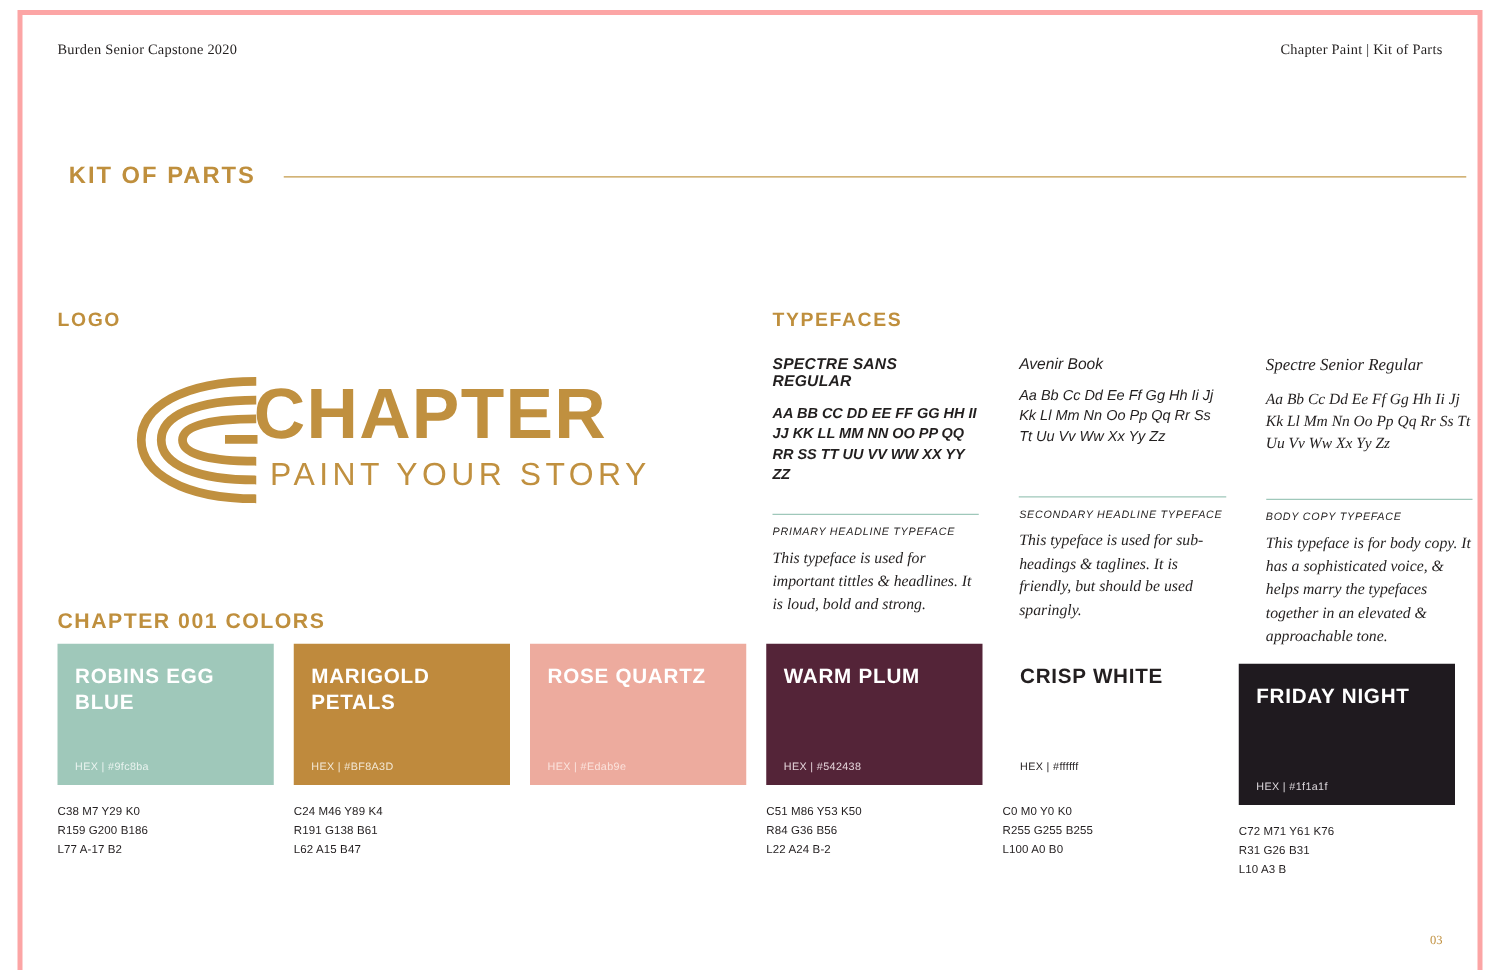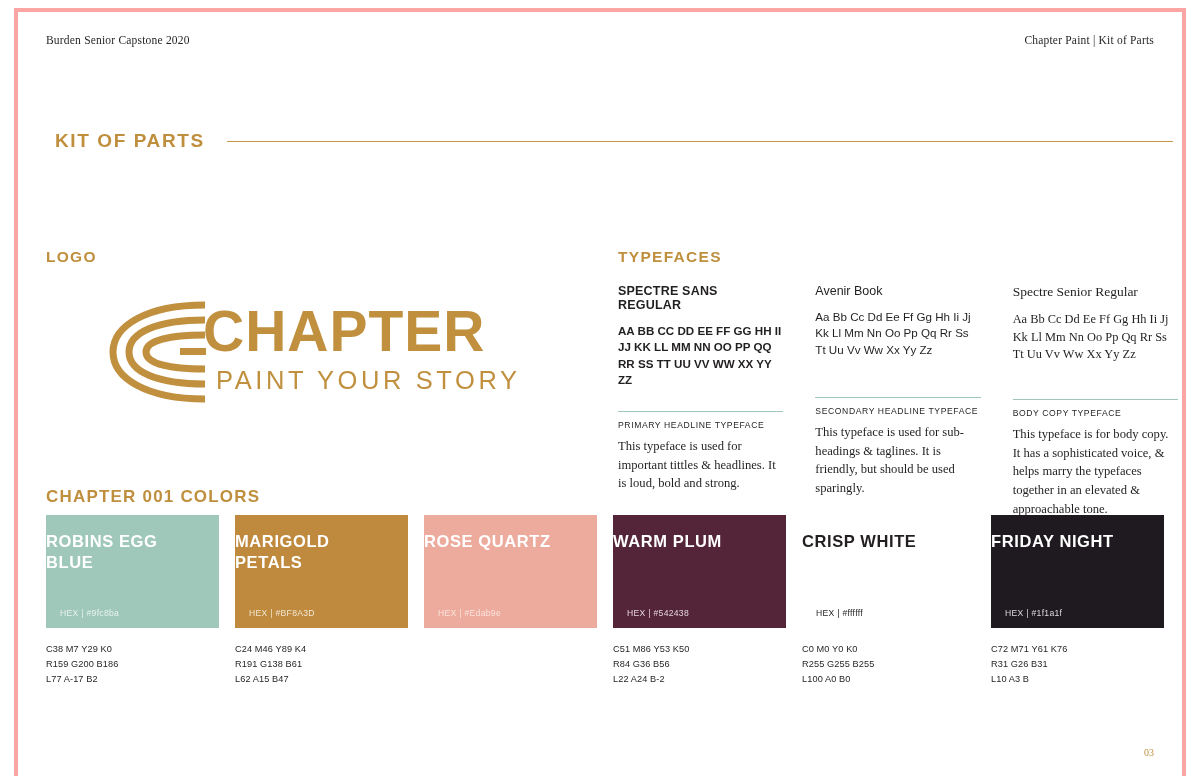--- a/index.html
+++ b/index.html
@@ -92,20 +92,21 @@
     font-family: "Liberation Sans", sans-serif;
   }
 
   
   .type-cols {
     position: absolute;
     left: 600px; top: 272px;
     width: 560px;
     display: flex;
     gap: 32px;
+    font-style: italic;
   }
   .type-col { width: 170px; }
   .tc-name { font-size: 12.5px; color: #221f1f; margin-bottom: 11px; }
   .tc-name.sans-bold { font-weight: bold; letter-spacing: .2px; }
   .tc-name.serif { font-family: "Liberation Serif", serif; font-size: 13.5px; }
   .tc-alpha {
     font-size: 11.6px;
     line-height: 1.42;
     color: #221f1f;
     min-height: 78px;
@@ -134,21 +135,21 @@
     position: absolute;
     left: 28px; top: 503px;
     width: 1118px;
     display: flex;
     gap: 16px;
   }
   .swatch-col { width: 174px; }
   .swatch {
     height: 113px;
     position: relative;
-    padding: 16px 14px 0 0;
+    padding: 16px 14px 0 14px;
   }
   .sw-name {
     font-size: 16.5px;
     font-weight: bold;
     letter-spacing: .6px;
     line-height: 1.28;
   }
   .sw-hex {
     position: absolute;
     left: 14px; bottom: 10px;
@@ -264,21 +265,21 @@
     <div class="swatch-col">
       <div class="swatch" id="sw4" style="background: rgb(255, 255, 255);">
         <div class="sw-name" style="color: rgb(35, 31, 32);">CRISP WHITE</div>
         <div class="sw-hex" style="color: rgb(35, 31, 32);">HEX | #ffffff</div>
       </div>
       <div class="sw-values" style="white-space: pre-line;">C0 M0 Y0 K0
 R255 G255 B255
 L100 A0 B0</div>
     </div>
     <div class="swatch-col">
-      <div class="swatch" id="sw5" style="background: rgb(31, 26, 31);">
+      <div class="swatch" id="sw5" style="background: rgb(31, 26, 31); margin-top: 16px;">
         <div class="sw-name" style="color: rgb(255, 255, 255);">FRIDAY NIGHT</div>
         <div class="sw-hex" style="color: rgb(221, 216, 221);">HEX | #1f1a1f</div>
       </div>
       <div class="sw-values" style="white-space: pre-line;">C72 M71 Y61 K76
 R31 G26 B31
 L10 A3 B</div>
     </div>
   </div>
 
   <div class="page-num">03</div>

